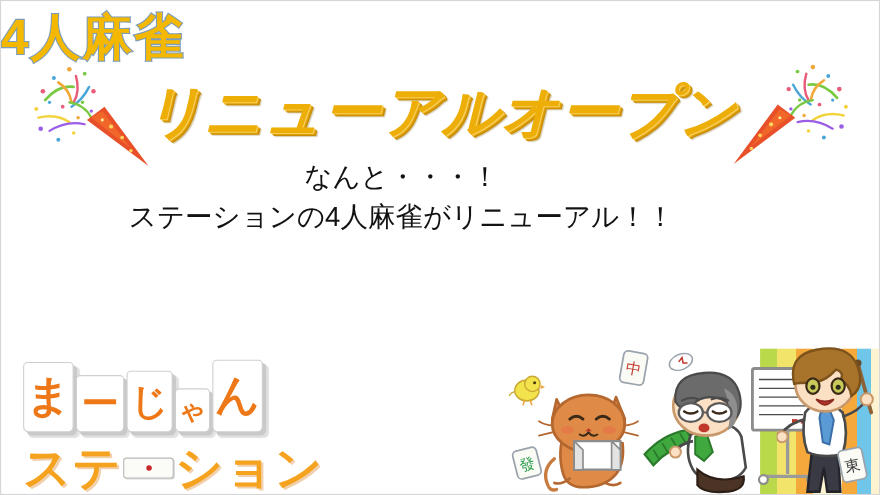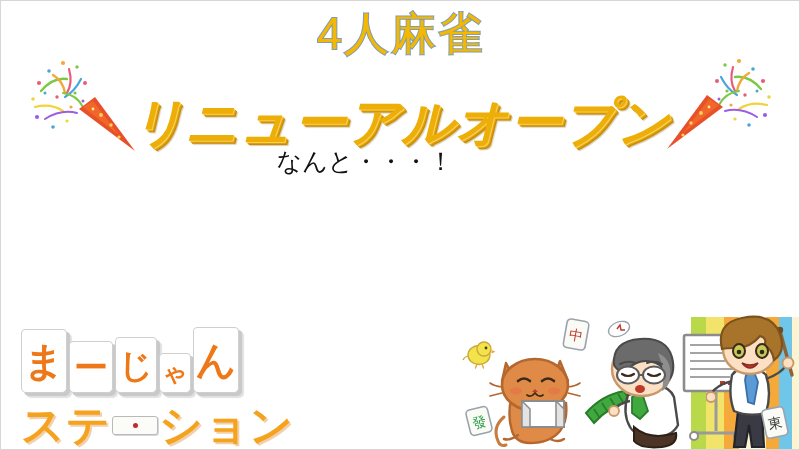--- a/index.html
+++ b/index.html
@@ -20,23 +20,22 @@
     box-sizing: border-box;
     overflow: hidden;
   }
 
   
   .headline-main {
     position: absolute;
     top: 8px;
     left: 0;
     width: 800px;
-    text-align: center;
     font-size: 45px;
-    font-weight: normal;
+    font-weight: bold;
     letter-spacing: 2px;
     color: #F5B800;
     -webkit-text-stroke: 2px #7D9DB8;
     paint-order: stroke fill;
     line-height: 1.12;
     white-space: nowrap;
   }
 
   
   .headline-sub {
@@ -50,21 +49,20 @@
     font-style: italic;
     letter-spacing: 1px;
     color: #EDAE07;
     line-height: 1.12;
     white-space: nowrap;
     text-shadow:
        1px 1px 0 #f8cf5c,
        2px 2px 0 #e0a005,
        3px 3px 0 #c78c04,
        4px 4px 1px rgba(120,85,0,.30);
-    margin-top: 20px;
   }
 
   
   .body-copy {
     position: absolute;
     top: 142px;
     left: 0;
     width: 728px;
     text-align: center;
     color: #121212;
@@ -254,20 +252,21 @@
       </g>
     </svg>
   </div>
 
   <div class="headline-main">4人麻雀</div>
 
   <div class="headline-sub">リニューアルオープン</div>
 
   <div class="body-copy">
     <div>なんと・・・！</div>
+    <div>ステーションの4人麻雀がリニューアル！！</div>
   </div>
 
   <div id="logo">
 
     <div class="logo-tiles">
       <div class="tile-char" style="left:0px;  top:2px;  width:44px; height:62px; font-size:40px;">ま</div>
       <div class="tile-char" style="left:48px; top:14px; width:42px; height:50px; font-size:34px;">ー</div>
       <div class="tile-char" style="left:94px; top:10px; width:40px; height:54px; font-size:34px;">じ</div>
       <div class="tile-char" style="left:138px;top:26px; width:30px; height:38px; font-size:24px;">ゃ</div>
       <div class="tile-char" style="left:172px;top:0px;  width:44px; height:64px; font-size:40px;">ん</div>

